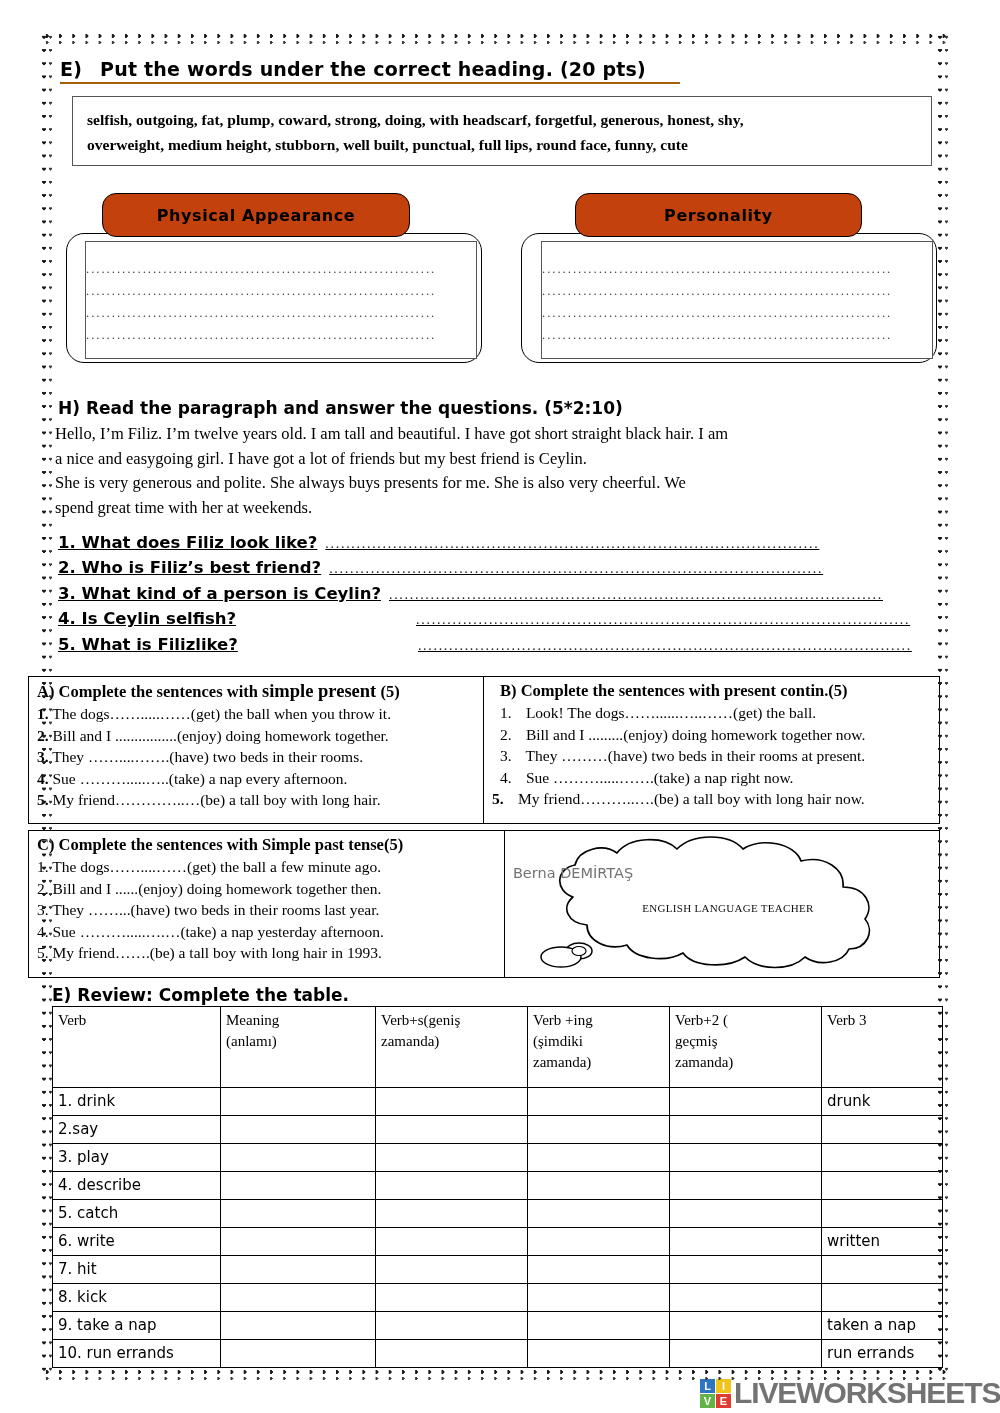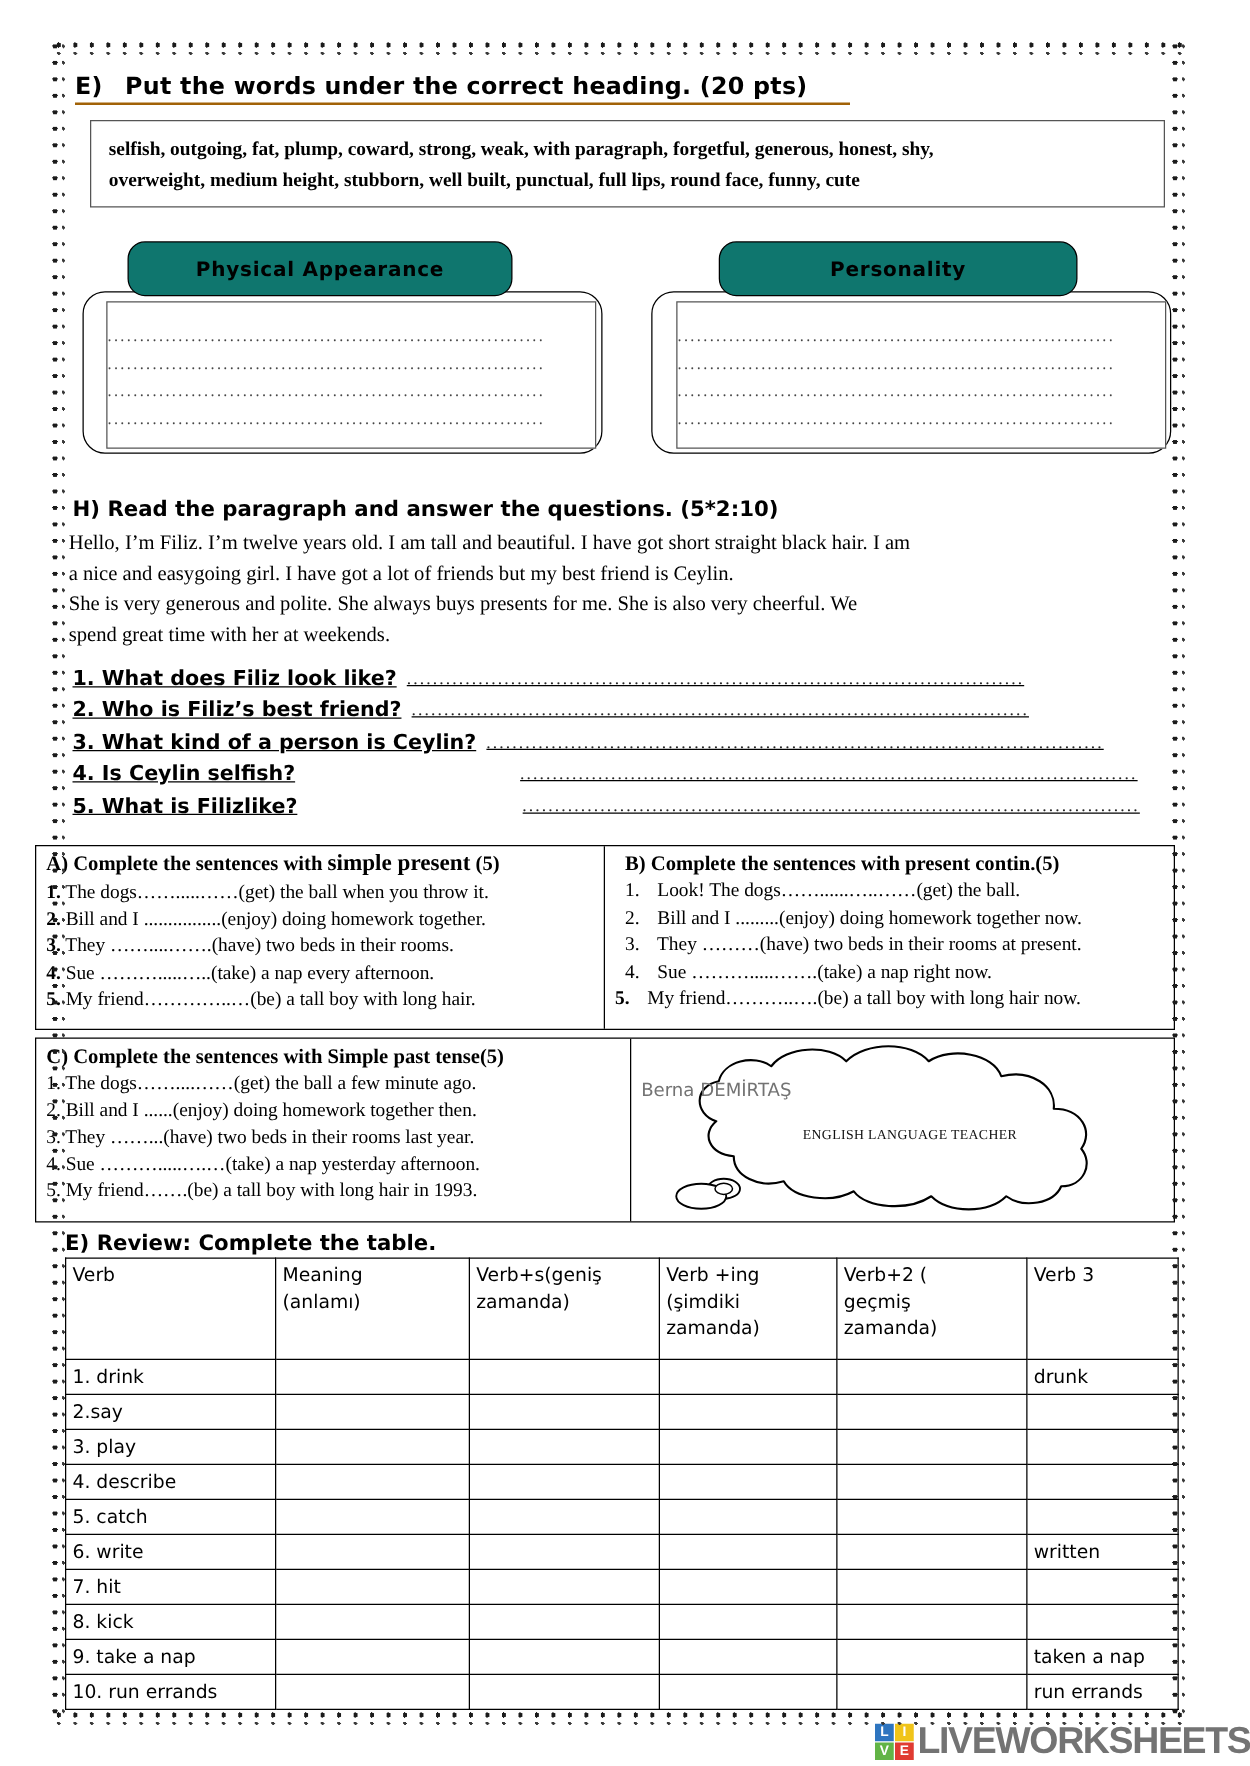--- a/index.html
+++ b/index.html
@@ -54,21 +54,21 @@
     border: 1.5px solid #555; box-sizing: border-box;
     padding: 10px 14px 0 14px;
     font-family: "Liberation Serif", serif;
     font-size: 15.5px; font-weight: bold; line-height: 25px;
   }
 
   
   .catgroup { position: absolute; }
   .cat-tab {
     position: absolute; border: 1.6px solid #000; border-radius: 14px;
-    background: #0f766e; z-index: 3;
+    background: #c2410c; z-index: 3;
     display: flex; align-items: center; justify-content: center;
     font-family: "DejaVu Sans", sans-serif; font-size: 16px; font-weight: bold;
     letter-spacing: .6px;
   }
   .cat-round {
     position: absolute; border: 1.6px solid #000; border-radius: 18px;
     background: #fff; z-index: 1;
   }
   .cat-inner {
     position: absolute; border: 1px solid #555; background: #fff; z-index: 2;
@@ -147,21 +147,21 @@
   table.verbtab {
     position: absolute; left: 52px; top: 1006px; width: 890px;
     border-collapse: collapse; table-layout: fixed;
     font-family: "DejaVu Sans", sans-serif; font-size: 15px;
   }
   table.verbtab th, table.verbtab td {
     border: 1px solid #000; vertical-align: top;
     padding: 3px 5px; font-weight: normal; text-align: left;
     line-height: 21px;
   }
-  table.verbtab th { height: 74px; }
+  table.verbtab th { height: 74px; font-family: Liberation Serif, serif; }
   table.verbtab td { height: 21px; }
   .col1 { width: 168px; } .col2 { width: 155px; } .col3 { width: 152px; }
   .col4 { width: 142px; } .col5 { width: 152px; } .col6 { width: 121px; }
 
   
   .lw {
     position: absolute; left: 700px; top: 1376px;
     display: flex; align-items: center;
   }
   .lw-mark { display: grid; grid-template-columns: 15px 15px; grid-template-rows: 14px 14px; gap: 1px; }
@@ -183,21 +183,21 @@
   <div class="border-deco deco-h deco-top"></div>
   <div class="border-deco deco-h deco-bottom"></div>
   <div class="border-deco deco-v deco-left"></div>
   <div class="border-deco deco-v deco-right"></div>
 
   <div class="sec-e-title">
     <span class="ltr">E)</span><span>Put the words under the correct heading. (20 pts)</span>
   </div>
 
   <div class="wordbank">
-    <div>selfish, outgoing, fat, plump, coward, strong, weak, with paragraph,  forgetful, generous, honest, shy,</div>
+    <div>selfish, outgoing, fat, plump, coward, strong, doing, with headscarf,  forgetful, generous, honest, shy,</div>
     <div>overweight, medium height,  stubborn, well built, punctual, full lips, round face, funny, cute</div>
   </div>
 
   <div class="catgroup">
     <div class="cat-tab" style="left:102px; top:193px; width:306px; height:42px;">Physical  Appearance</div>
     <div class="cat-round" style="left:66px; top:233px; width:414px; height:128px;"></div>
     <div class="cat-inner" style="left:85px; top:241px; width:392px; height:118px;">
       <div class="dotline">....................................................................</div>
       <div class="dotline">....................................................................</div>
       <div class="dotline">....................................................................</div>

